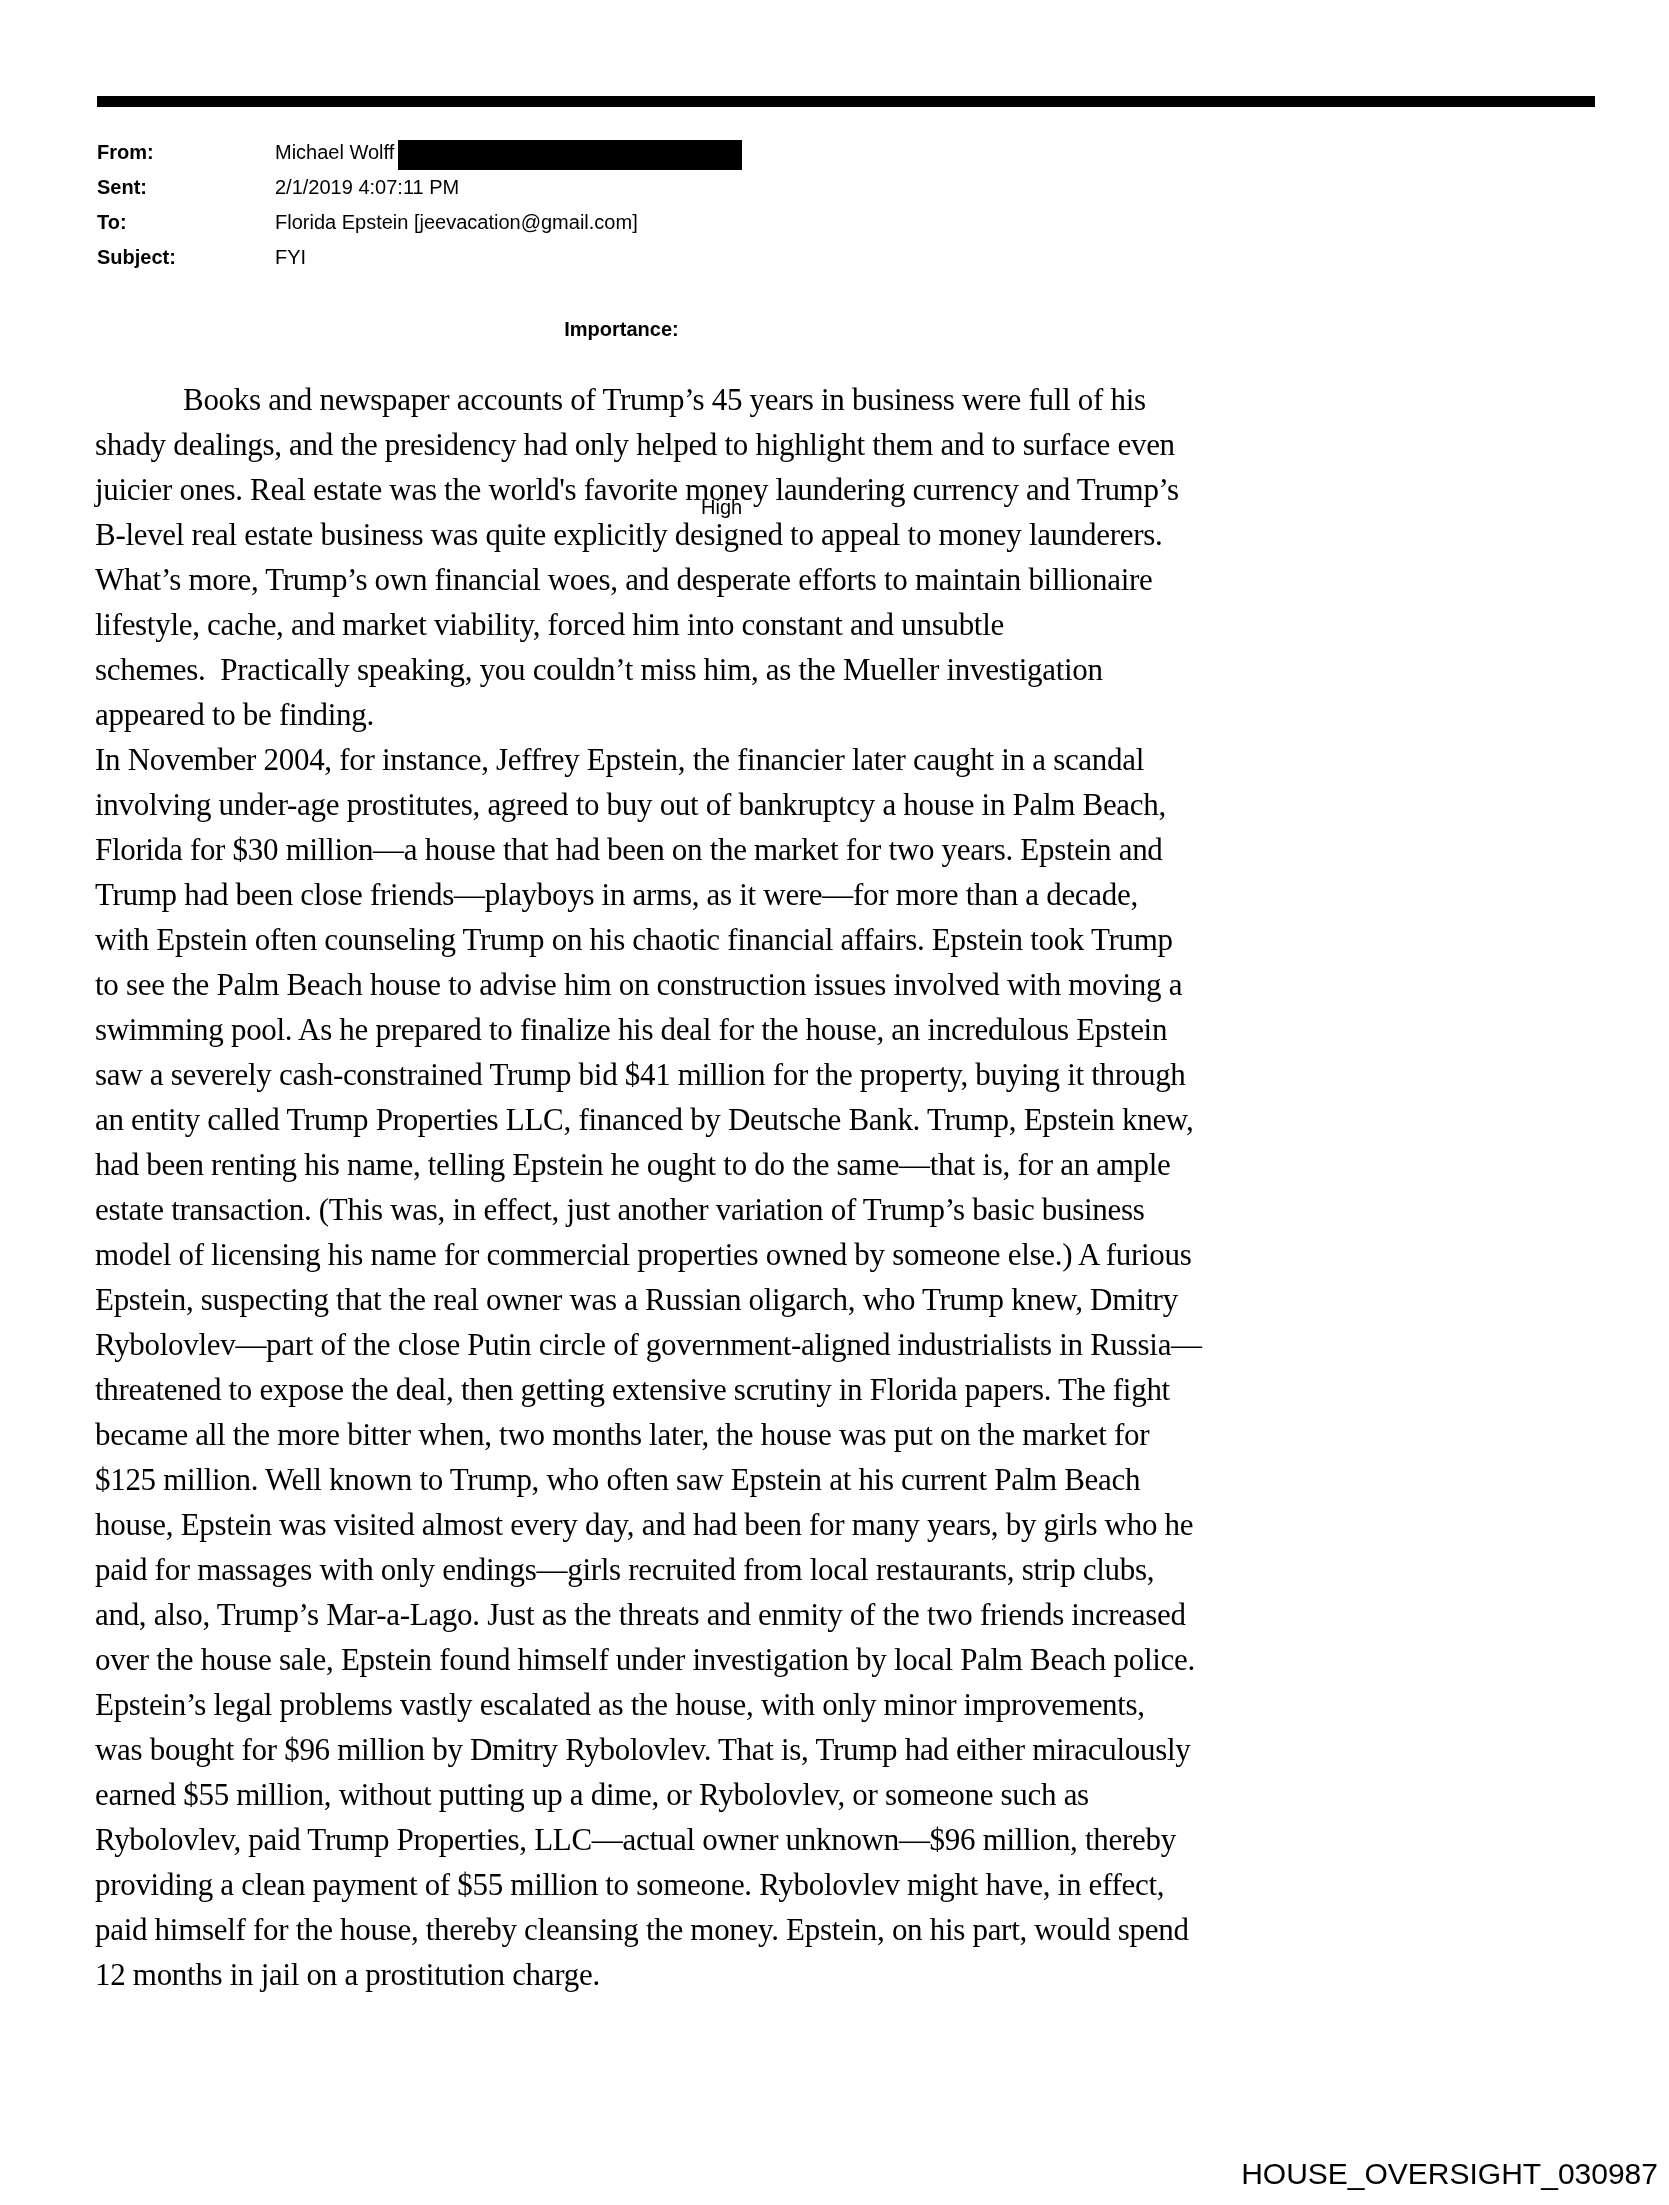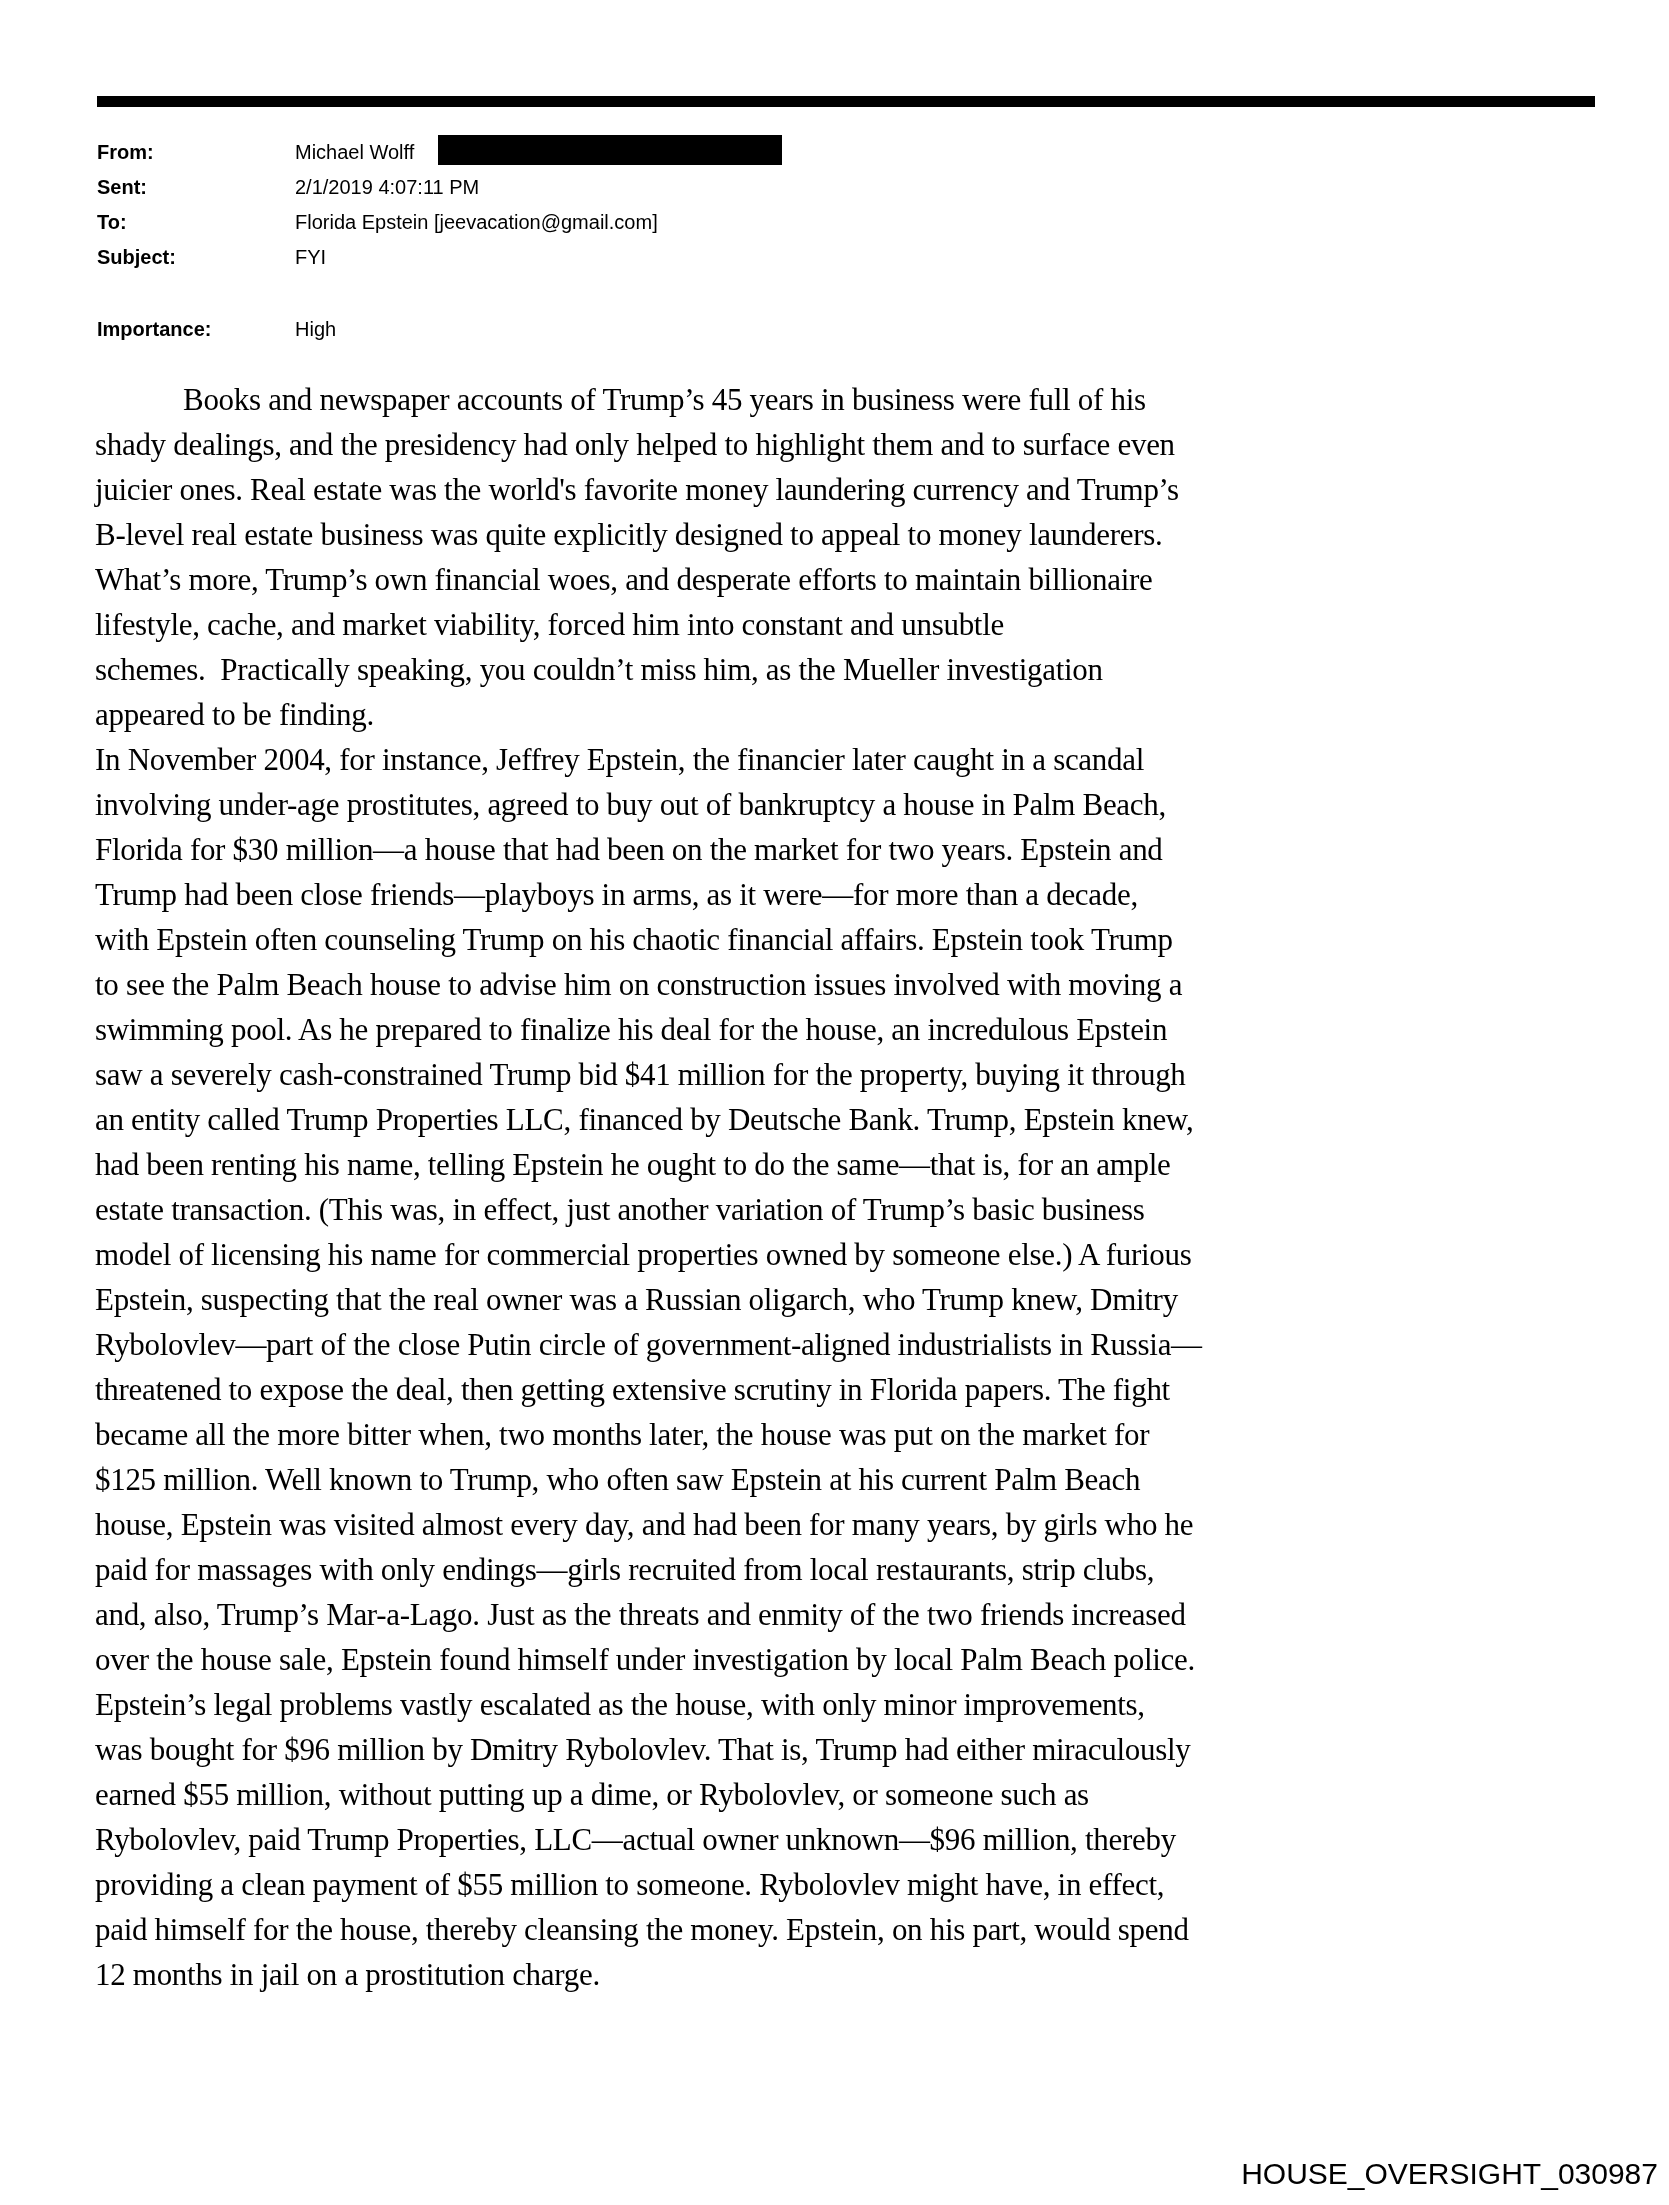--- a/index.html
+++ b/index.html
@@ -22,43 +22,42 @@
     background: #000000;
   }
   .email-header {
     position: absolute;
     left: 97px;
     top: 135px;
     font-size: 20px;
   }
   .hrow {
     display: flex;
-    align-items: flex-start;
+    align-items: flex-end;
     line-height: 35px;
     white-space: pre;
-    gap: 20px;
   }
   .hlabel {
     width: 178px;
     font-weight: bold;
     flex: 0 0 178px;
   }
   .hvalue { font-weight: normal; }
   .redaction {
     display: none;
   }
   .redaction.show {
     display: inline-block;
     width: 344px;
     height: 30px;
     background: #000000;
     vertical-align: middle;
     margin-left: 3.9px;
   }
-  .importance-row { margin-top: 37px; }
+  .importance-row { margin-top: 37px; flex-direction: column; }
   .email-body {
     position: absolute;
     left: 95px;
     top: 377px;
     width: 1525px;
   }
   .body-line {
     font-family: "Liberation Serif", serif;
     font-size: 31px;
     line-height: 45px;

